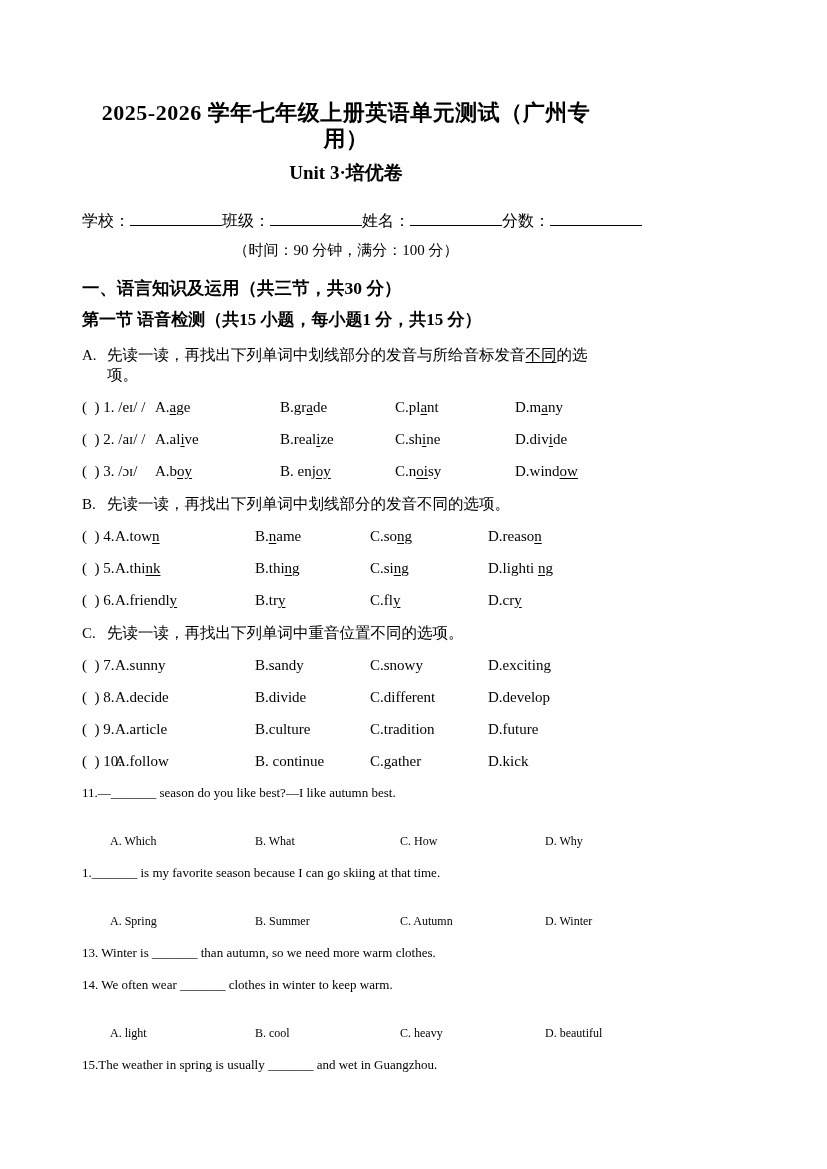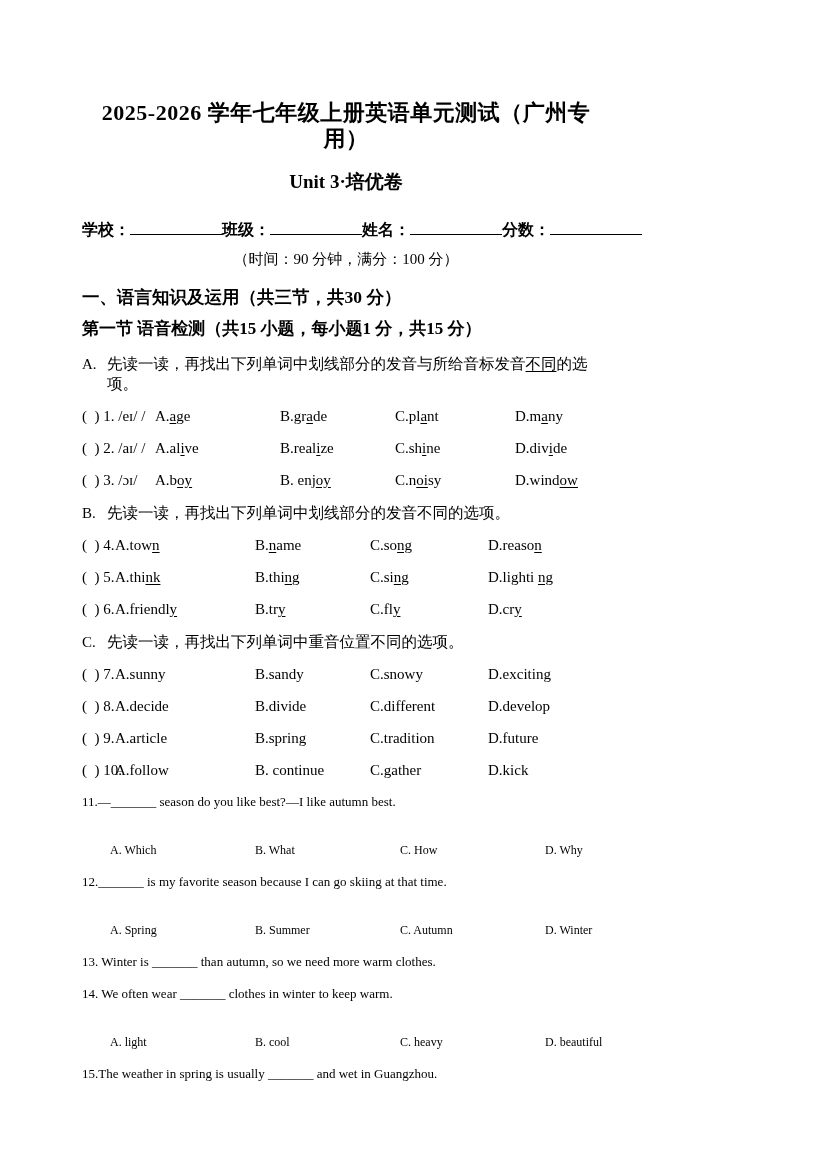--- a/index.html
+++ b/index.html
@@ -1,24 +1,24 @@
 <!DOCTYPE html>
 <html><head>
 <meta charset="utf-8">
 <style>
   * { margin:0; padding:0; box-sizing:border-box; }
   html,body { background:#fff; }
   body { width:827px; height:1169px; color:#000; font-family:"Liberation Serif","DejaVu Serif",serif; }
   .page { position:relative; width:688px; height:1169px; padding:100px 78px 0 82px; overflow:hidden; background:#fff; }
 
   .title { text-align:center; font-size:22px; font-weight:bold; line-height:26px; letter-spacing:.5px; }
-  .subtitle { text-align:center; font-size:19px; font-weight:bold; line-height:24px; margin-top:18px; }
+  .subtitle { text-align:center; font-size:19px; font-weight:bold; line-height:24px; margin-top:9px; }
 
   .form-line { margin-top:24px; text-align:center; font-size:16px; line-height:22px; white-space:pre; }
-  .form-line .flabel { display:inline-block;font-weight:bold; }
+  .form-line .flabel { display:inline-block; }
   .form-line .blank { display:inline-block; width:92px; height:17px; border-bottom:1px solid #000; vertical-align:baseline; }
 
   .time-note { text-align:center; font-size:15px; line-height:20px; margin-top:8px; }
 
   .sec-heading { font-size:17.5px; font-weight:bold; line-height:24px; margin-top:16px; }
   .part-heading { font-size:17px; font-weight:bold; line-height:24px; margin-top:8px; }
   .part-heading.second { margin-top:13px; }
 
   .instr { font-size:15.5px; line-height:20px; margin-top:13px; display:flex; }
   .instr .glabel { width:25px; flex:none; font-size:15px; }
@@ -110,41 +110,41 @@
       <div class="prow gbc">
         <span class="pfx">(  ) 8.</span>
         <span class="opt o0"><span class="olabel">A.</span><span class="word"><span>decide</span></span></span>
         <span class="opt o1"><span class="olabel">B.</span><span class="word"><span>divide</span></span></span>
         <span class="opt o2"><span class="olabel">C.</span><span class="word"><span>different</span></span></span>
         <span class="opt o3"><span class="olabel">D.</span><span class="word"><span>develop</span></span></span>
       </div>
       <div class="prow gbc">
         <span class="pfx">(  ) 9.</span>
         <span class="opt o0"><span class="olabel">A.</span><span class="word"><span>article</span></span></span>
-        <span class="opt o1"><span class="olabel">B.</span><span class="word"><span>spring</span></span></span>
+        <span class="opt o1"><span class="olabel">B.</span><span class="word"><span>culture</span></span></span>
         <span class="opt o2"><span class="olabel">C.</span><span class="word"><span>tradition</span></span></span>
         <span class="opt o3"><span class="olabel">D.</span><span class="word"><span>future</span></span></span>
       </div>
       <div class="prow gbc">
         <span class="pfx">(  ) 10.</span>
         <span class="opt o0"><span class="olabel">A.</span><span class="word"><span>follow</span></span></span>
         <span class="opt o1"><span class="olabel">B.</span><span class="word"><span> continue</span></span></span>
         <span class="opt o2"><span class="olabel">C.</span><span class="word"><span>gather</span></span></span>
         <span class="opt o3"><span class="olabel">D.</span><span class="word"><span>kick</span></span></span>
       </div>
     </div>
   <div class="mcq">
       <div class="mstem">11.—_______ season do you like best?—I like autumn best.</div>
       <div class="mrow">
         <span class="opt m0">A. Which</span>
         <span class="opt m1">B. What</span>
         <span class="opt m2">C. How</span>
         <span class="opt m3">D. Why</span>
       </div>
-      <div class="mstem">12._______ is my favorite season because I can go skiing at that time.</div>
+      <div class="mstem">1._______ is my favorite season because I can go skiing at that time.</div>
       <div class="mrow">
         <span class="opt m0">A. Spring</span>
         <span class="opt m1">B. Summer</span>
         <span class="opt m2">C. Autumn</span>
         <span class="opt m3">D. Winter</span>
       </div>
       <div class="mstem">13. Winter is _______ than autumn, so we need more warm clothes.</div>
       <div class="mstem">14. We often wear _______ clothes in winter to keep warm.</div>
       <div class="mrow">
         <span class="opt m0">A. light</span>

